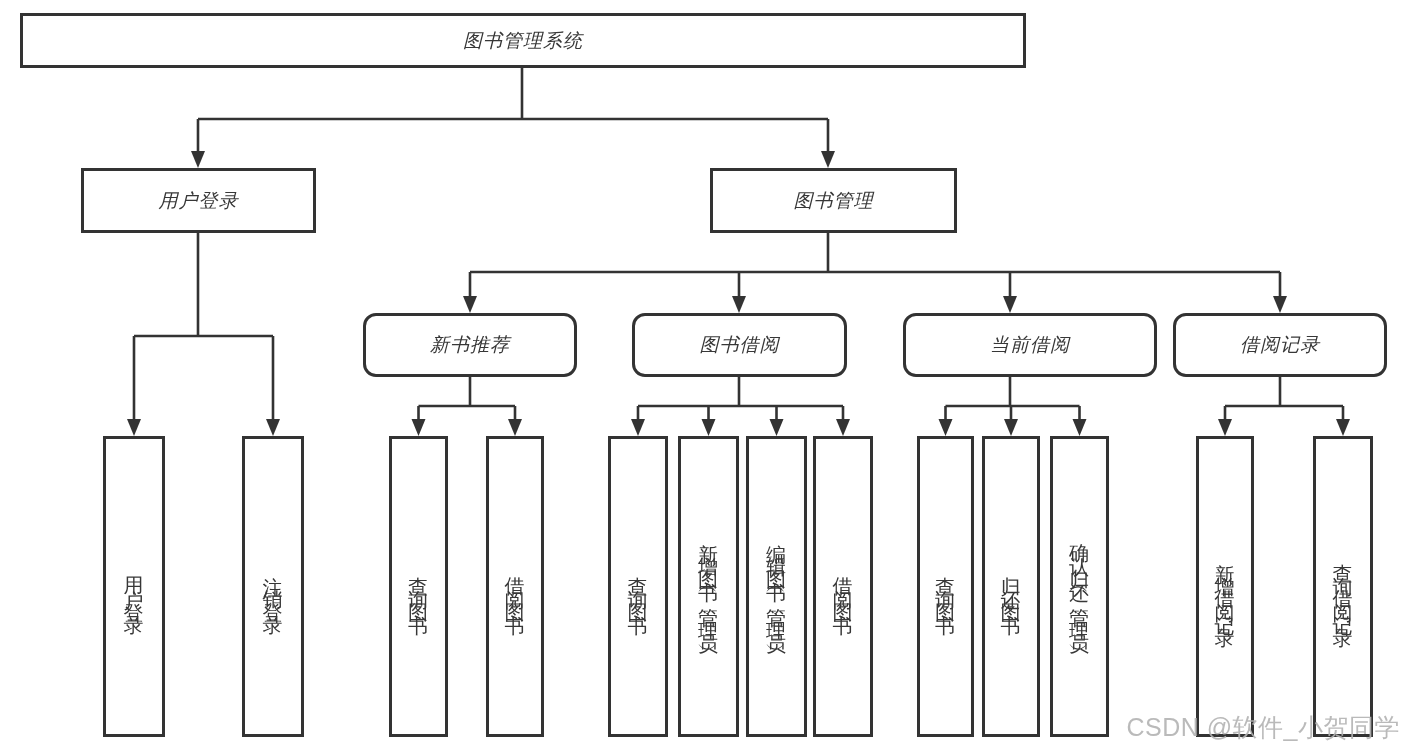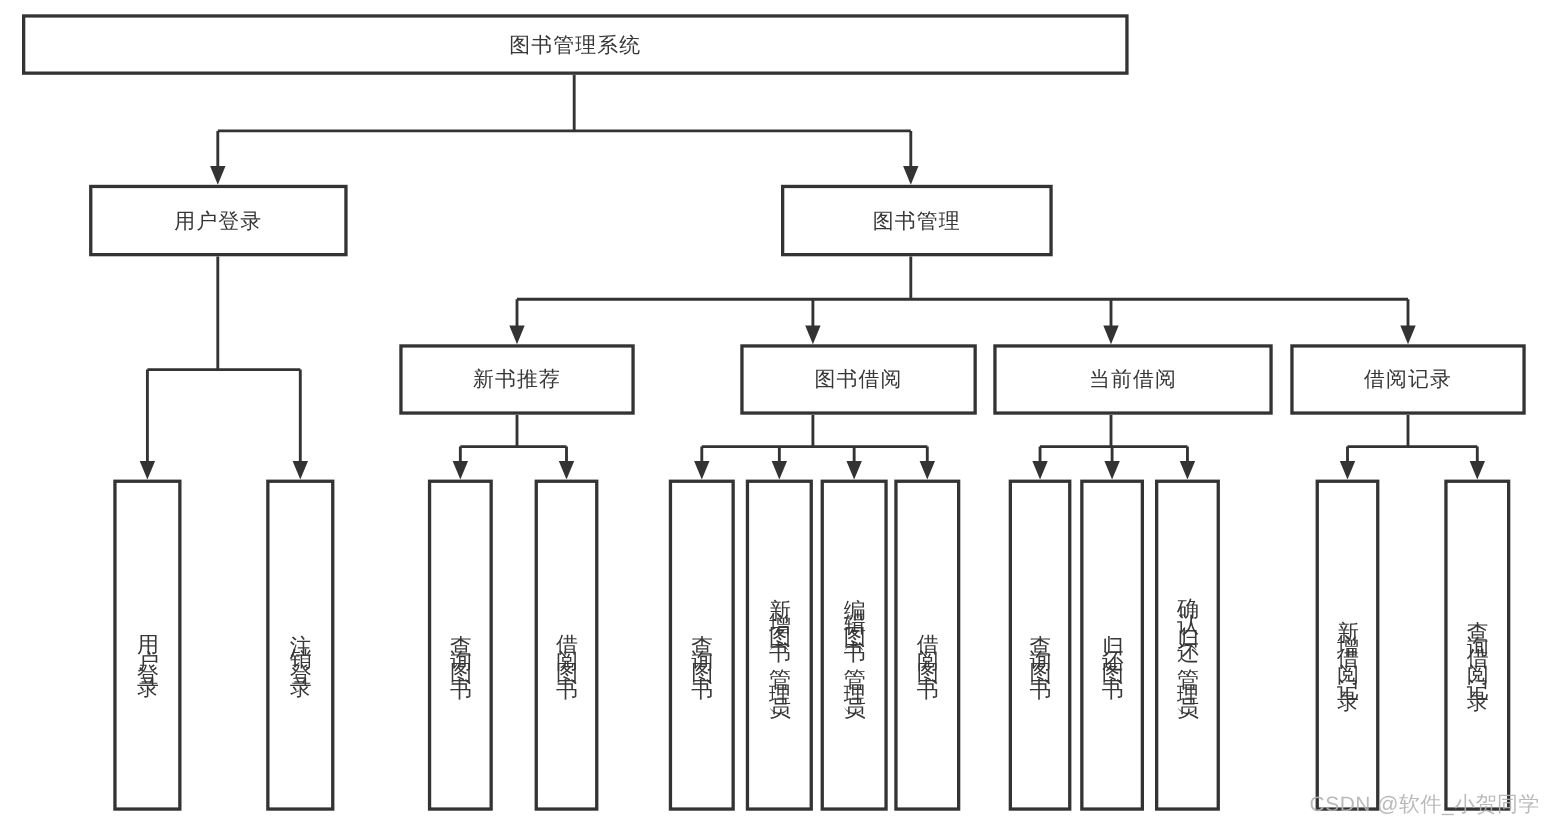--- a/index.html
+++ b/index.html
@@ -29,38 +29,39 @@
     background: #ffffff;
     display: flex;
     align-items: center;
     justify-content: center;
     color: #373737;
     z-index: 2;
   }
   .hbox {
     font-size: 19px;
     letter-spacing: 1px;
+    font-style: italic;
   }
   .root-box   { left: 20px;  top: 13px;  width: 1006px; height: 55px; }
   .level2-box { top: 168px; height: 65px; }
-  .level3-box { top: 313px; height: 64px; }
+  .level3-box { top: 313px; height: 64px; border-radius: 13px; }
   .leaf {
     top: 436px;
     height: 301px;
     writing-mode: vertical-rl;
     text-orientation: mixed;
     font-size: 20px;
     letter-spacing: 13px;
     line-height: 1;
   }
   .watermark {
     position: absolute;
     right: 5px;
     bottom: 3px;
-    font-size: 19px;
+    font-size: 25px;
     color: rgba(178, 178, 178, 0.9);
     letter-spacing: 0.5px;
     white-space: nowrap;
     z-index: 5;
   }
 </style>
 </head>
 <body>
 
 <div class="canvas">
@@ -104,21 +105,21 @@
       <polygon points="1336,419 1350,419 1343,436"></polygon>
     </g>
   </svg>
 
   <div class="box hbox root-box">图书管理系统</div>
 
   <div class="box hbox level2-box" style="left:81px; width:235px;">用户登录</div>
   <div class="box hbox level2-box" style="left:710px; width:247px;">图书管理</div>
 
   <div class="box hbox level3-box" style="left:363px; width:214px;">新书推荐</div>
-  <div class="box hbox level3-box" style="left:632px; width:215px;margin-left:41px;">图书借阅</div>
+  <div class="box hbox level3-box" style="left:632px; width:215px;">图书借阅</div>
   <div class="box hbox level3-box" style="left:903px; width:254px;">当前借阅</div>
   <div class="box hbox level3-box" style="left:1173px; width:214px;">借阅记录</div>
 
   <div class="box leaf" style="left:103px; width:62px;">用户登录</div>
   <div class="box leaf" style="left:242px; width:62px;">注销登录</div>
 
   <div class="box leaf" style="left:389px; width:59px;">查询图书</div>
   <div class="box leaf" style="left:486px; width:58px;">借阅图书</div>
 
   <div class="box leaf" style="left:608px; width:60px;">查询图书</div>

